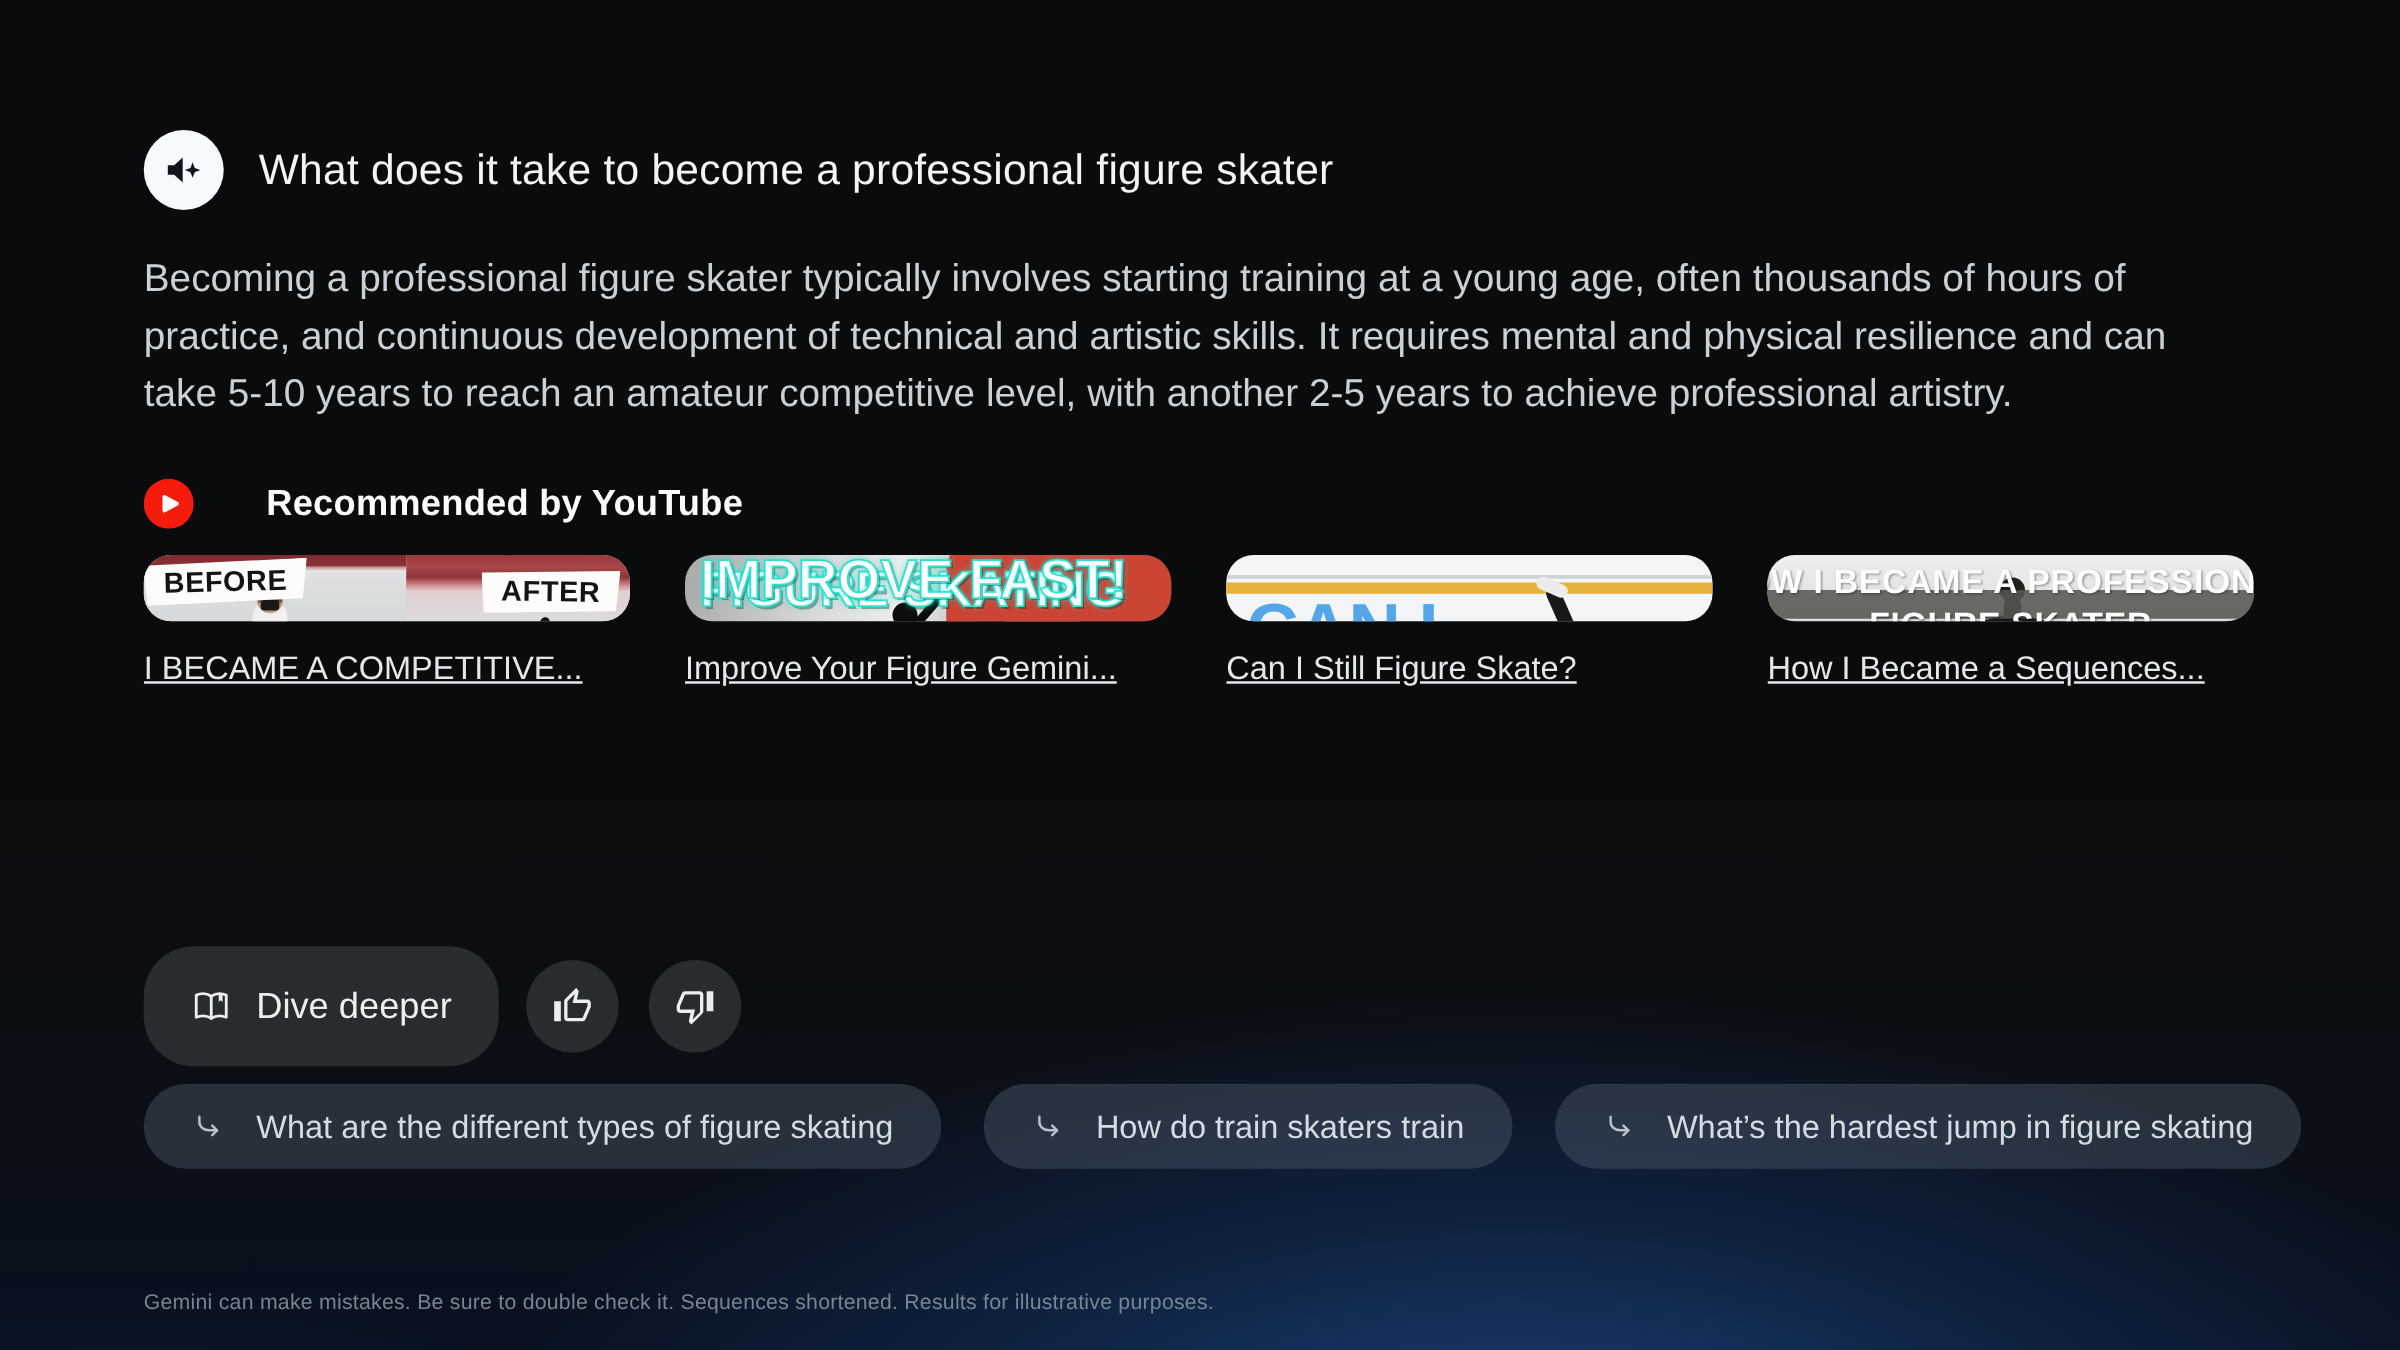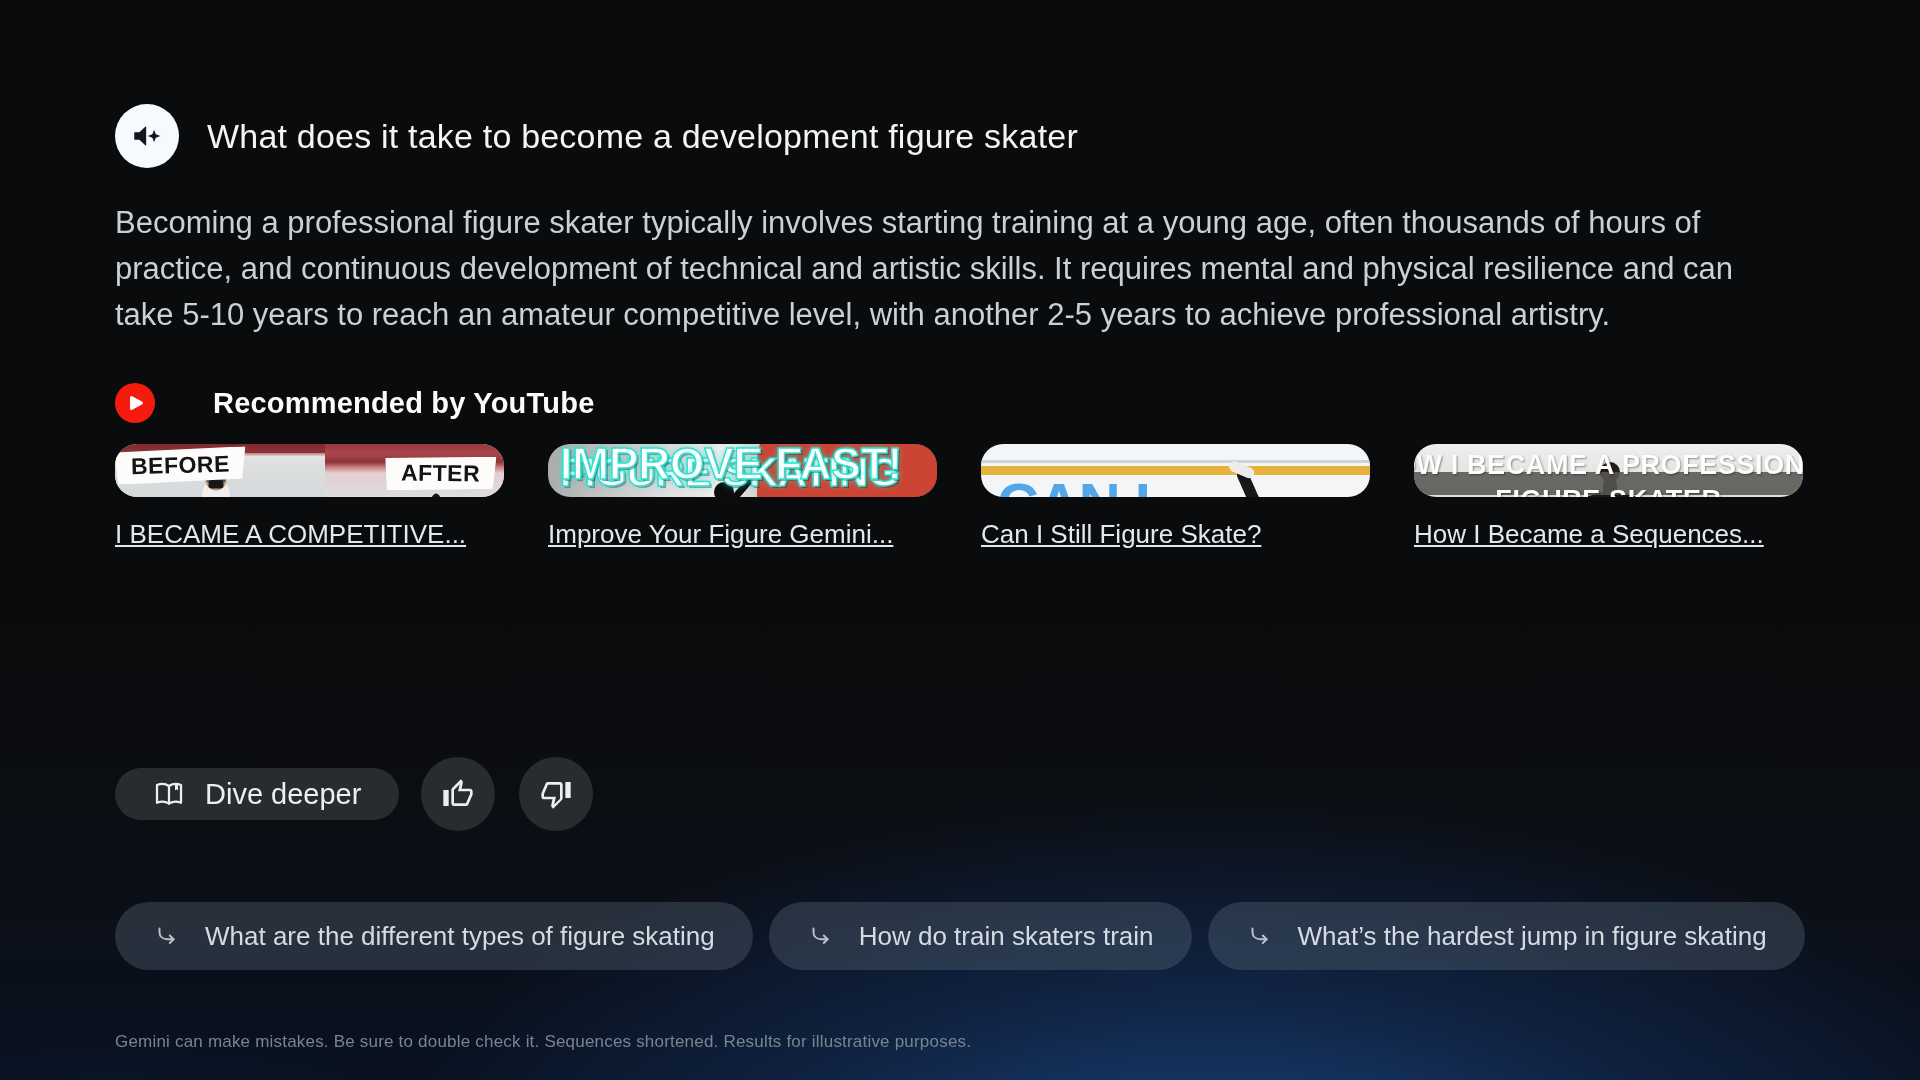--- a/index.html
+++ b/index.html
@@ -47,45 +47,45 @@
   .t3-text{position:absolute;left:16px;top:32px;font-weight:800;line-height:.98;letter-spacing:-1px;}
   .t3-l1{font-size:58px;color:#53a7e8;}
   .t3-skater{position:absolute;right:6px;top:10px;}
   
   .t4{position:relative;width:100%;height:100%;background:linear-gradient(180deg,#f0efee 0%,#e9e7e5 40%,#dedcda 100%);}
   .t4-skater{position:absolute;left:96px;top:12px;}
   .t4-band{position:absolute;left:0;right:0;top:53%;height:43%;background:rgba(86,86,82,.88);display:flex;flex-direction:column;align-items:center;justify-content:center;gap:4px;}
   .t4-cap{color:#fdfdfd;font-weight:700;font-size:27px;letter-spacing:.6px;text-shadow:1px 1px 2px rgba(0,0,0,.4);white-space:nowrap;}
   
   .actions{position:absolute;left:115px;top:757px;display:flex;align-items:center;gap:22px;}
-  .pill{height:52px;border-radius:40px;background:#292c2e;display:flex;align-items:center;gap:20px;padding:0 38px;cursor:pointer;}
+  .pill{height:96px;border-radius:40px;background:#292c2e;display:flex;align-items:center;gap:20px;padding:0 38px;cursor:pointer;}
   .pill-label{color:#eceef0;font-size:29px;font-weight:500;}
   .round-btn{width:74px;height:74px;border-radius:50%;background:#292c2e;display:flex;align-items:center;justify-content:center;cursor:pointer;}
   .round-btn + .round-btn{margin-left:2px;}
   
-  .chips{position:absolute;left:115px;top:902px;display:flex;gap:16px;text-align:right;}
+  .chips{position:absolute;left:115px;top:867px;display:flex;gap:34px;text-align:right;}
   .chip{height:68px;border-radius:34px;background:rgba(88,102,118,.38);display:flex;align-items:center;gap:26px;padding:0 38px;cursor:pointer;}
   .chip-label{color:#d4dbe2;font-size:26px;font-weight:400;white-space:nowrap;}
   .chip-arrow{color:#b9c3cc;flex:0 0 auto;display:flex;}
   
   .footer{position:absolute;left:115px;top:1032px;color:#76858f;font-size:17px;letter-spacing:.2px;}
 </style>
 </head>
 <body>
 
 <div class="stage">
 
   <div class="header">
     <div class="tts-btn">
       <svg width="34" height="34" viewBox="0 0 24 24">
         <path d="M3 9.3v5.4h3.6L11.4 19V5L6.6 9.3H3z" fill="#10141d"></path>
         <path d="M17 7.6l1.2 3.2 3.2 1.2-3.2 1.2L17 16.4l-1.2-3.2-3.2-1.2 3.2-1.2z" fill="#10141d"></path>
       </svg>
     </div>
-    <div class="page-title">What does it take to become a development figure skater</div>
+    <div class="page-title">What does it take to become a professional figure skater</div>
   </div>
 
   <div class="answer">Becoming a professional figure skater typically involves starting training at a young age, often thousands of hours of practice, and continuous development of technical and artistic skills. It requires mental and physical resilience and can take 5-10 years to reach an amateur competitive level, with another 2-5 years to achieve professional artistry.</div>
 
   <div class="rec-row">
     <div class="yt-icon">
       <svg width="40" height="40" viewBox="0 0 40 40">
         <circle cx="20" cy="20" r="20" fill="#f61c0d"></circle>
         <path d="M16.5 14.5v11L26.5 20z" fill="#fff" stroke="#fff" stroke-width="3" stroke-linejoin="round"></path>
       </svg>

